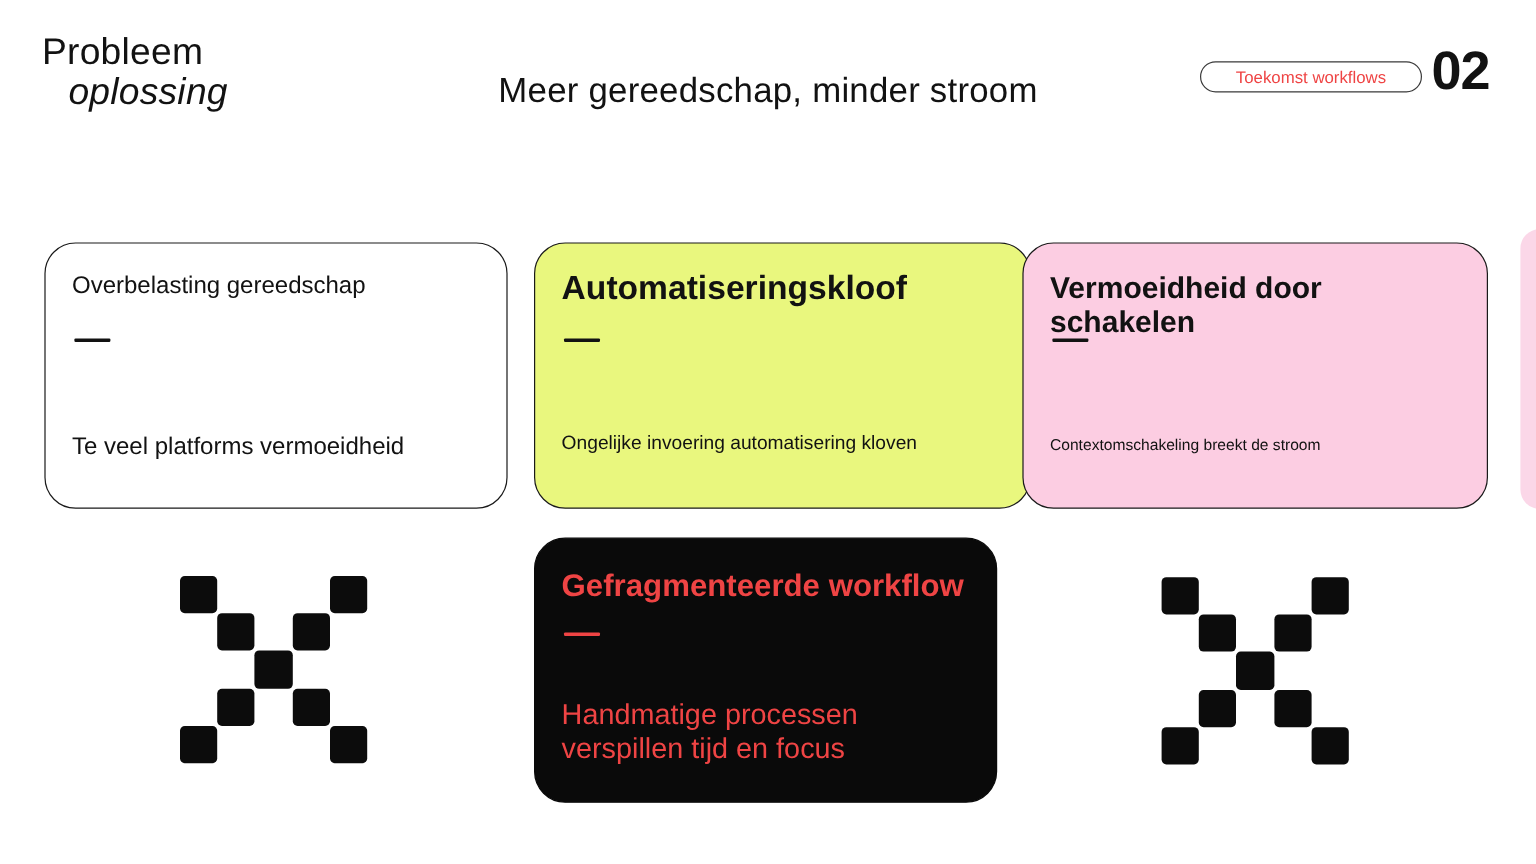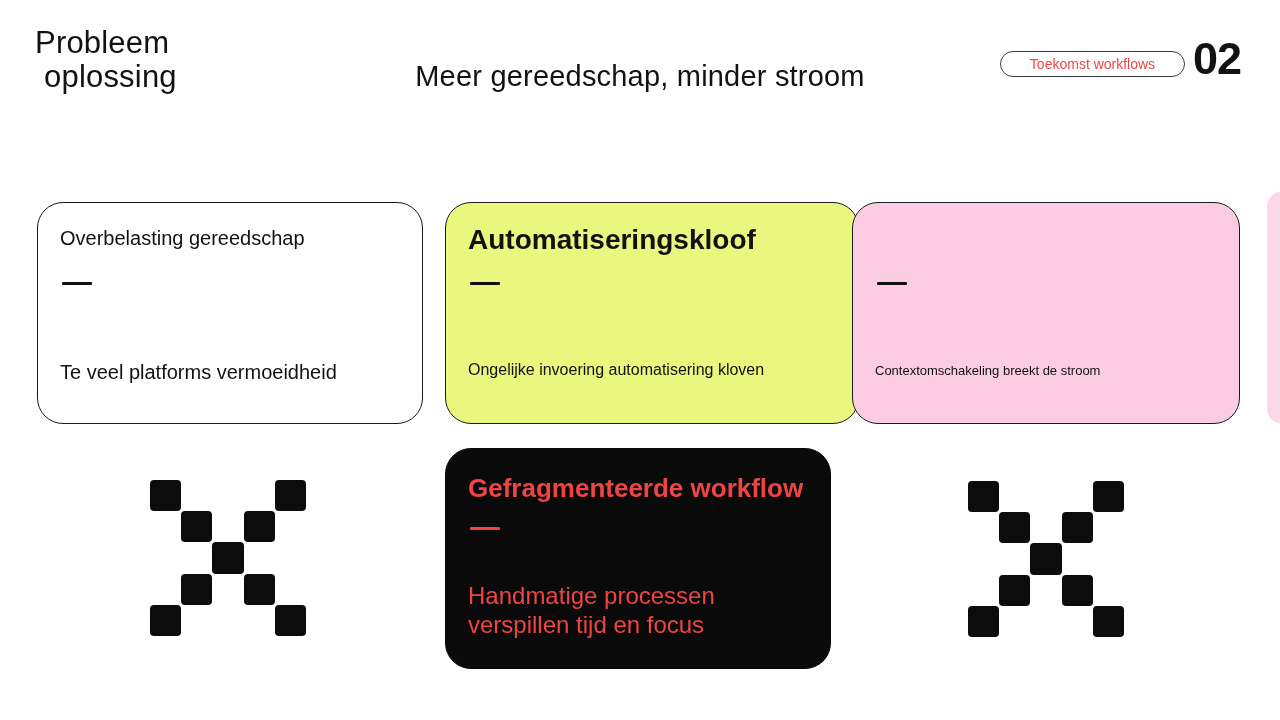--- a/index.html
+++ b/index.html
@@ -4,21 +4,21 @@
 <style>
   html,body{margin:0;padding:0;background:#ffffff;}
   .slide{
     position:relative;width:1280px;height:720px;overflow:hidden;
     background:#ffffff;color:#121212;
     font-family:"Liberation Sans", sans-serif;
   }
   
   .left-title{position:absolute;left:35px;top:26px;font-size:31px;line-height:34px;font-weight:500;letter-spacing:0.2px;}
   .left-title span{display:block;}
-  .left-title .lt2{margin-left:9px;}
+  .left-title .lt2{margin-left:22px;font-style:italic;}
   .center-title{position:absolute;left:0;right:0;top:44px;text-align:center;font-size:29px;font-weight:500;letter-spacing:0.2px;margin-top:16px;}
   .badge{
     position:absolute;left:1000px;top:51px;width:185px;height:26px;box-sizing:border-box;
     border:1.4px solid #3a3a3a;border-radius:14px;
     display:flex;align-items:center;justify-content:center;
     font-size:14px;color:#ef4444;background:#ffffff;cursor:pointer;
   }
   .page-num{position:absolute;left:1193px;top:33px;font-size:45px;font-weight:600;letter-spacing:-1px;}
   
   .card{
@@ -72,20 +72,21 @@
     <p class="card-sub">Te veel platforms vermoeidheid</p>
   </section>
 
   <section class="card card2" style="background: rgb(233, 247, 126); color: rgb(18, 18, 18); border-color: rgb(26, 26, 26);">
     <h2 class="card-title">Automatiseringskloof</h2>
     <div class="dash"></div>
     <p class="card-sub">Ongelijke invoering automatisering kloven</p>
   </section>
 
   <section class="card card3" style="background: rgb(252, 205, 226); color: rgb(18, 18, 18); border-color: rgb(26, 26, 26);">
+    <h2 class="card-title">Vermoeidheid door schakelen</h2>
     <div class="dash"></div>
     <p class="card-sub">Contextomschakeling breekt de stroom</p>
   </section>
 
   <section class="card card4" style="background: rgb(10, 10, 10); color: #ef4444; border-color: rgb(10, 10, 10);">
     <h2 class="card-title">Gefragmenteerde workflow</h2>
     <div class="dash"></div>
     <p class="card-sub">Handmatige processen verspillen tijd en focus</p>
   </section>
 

